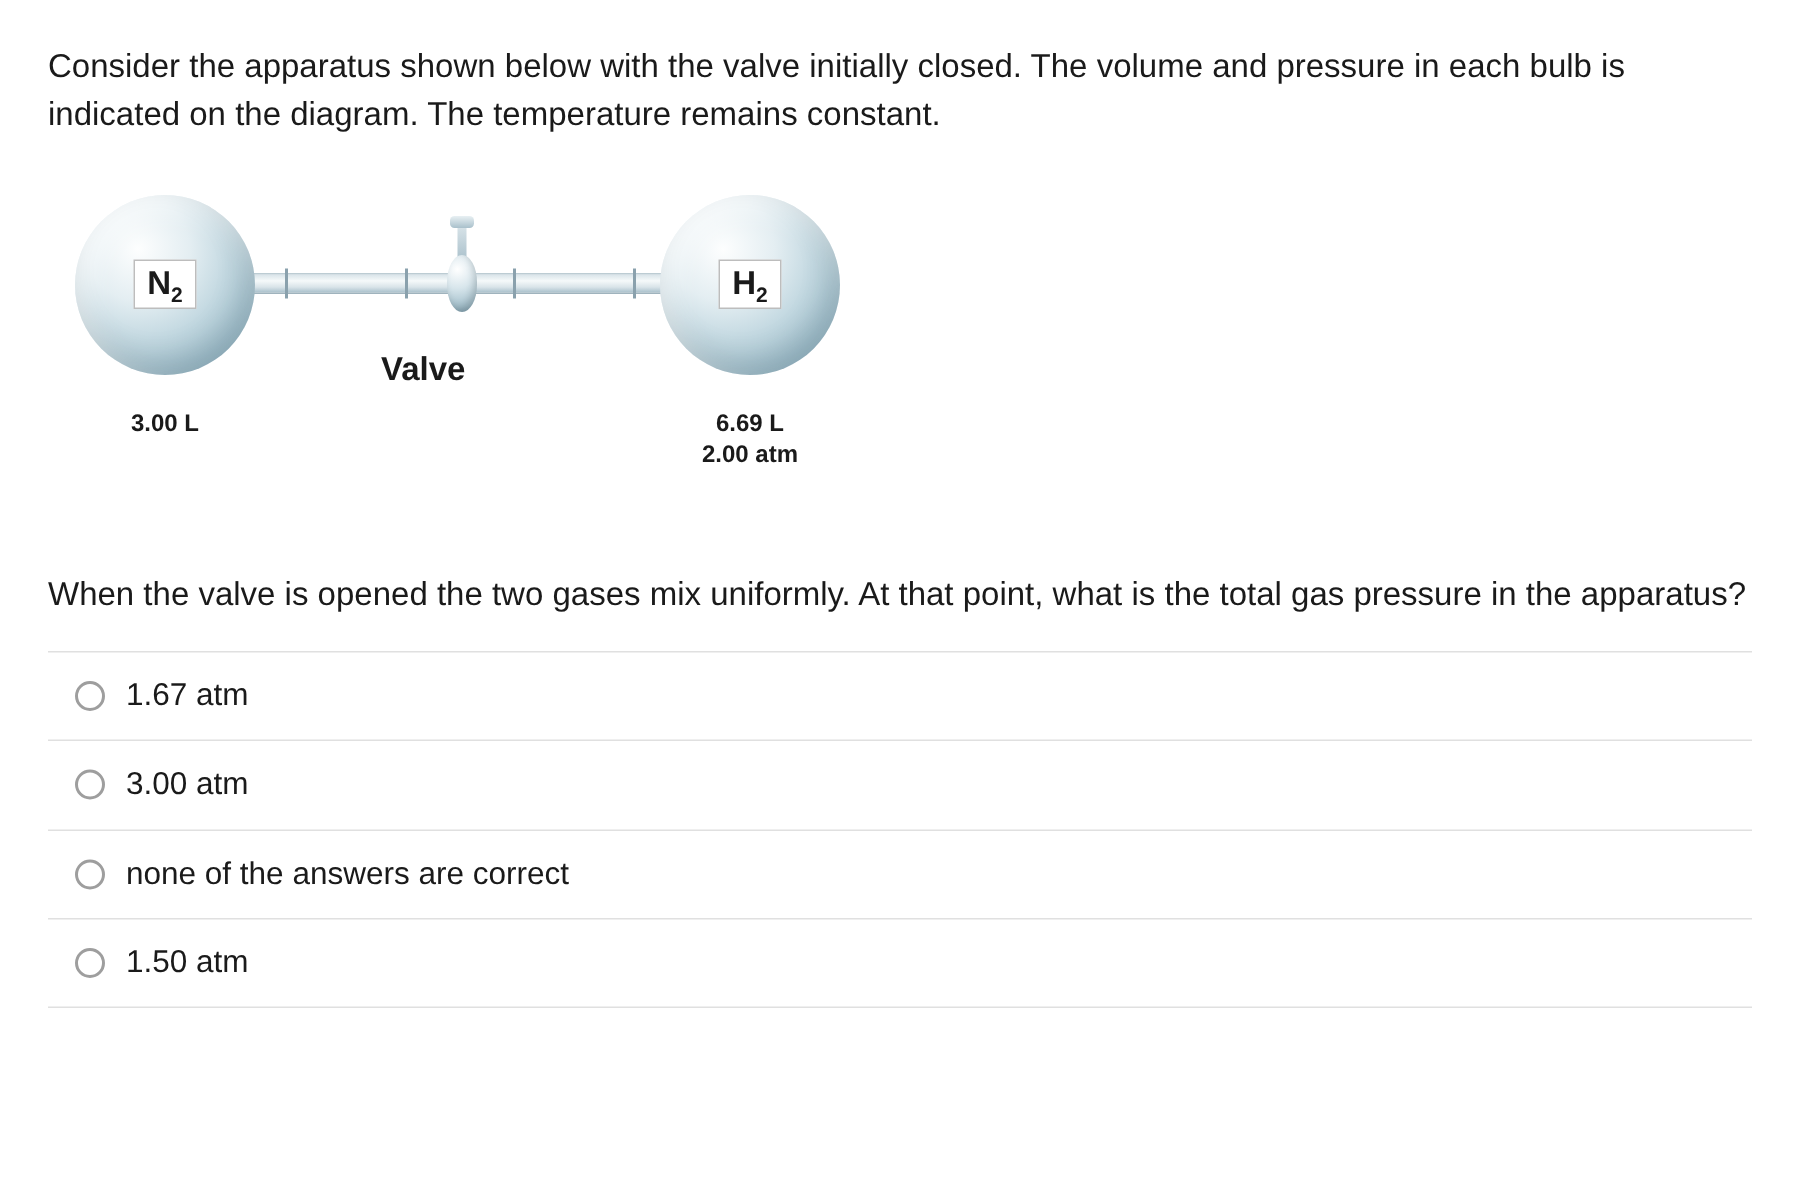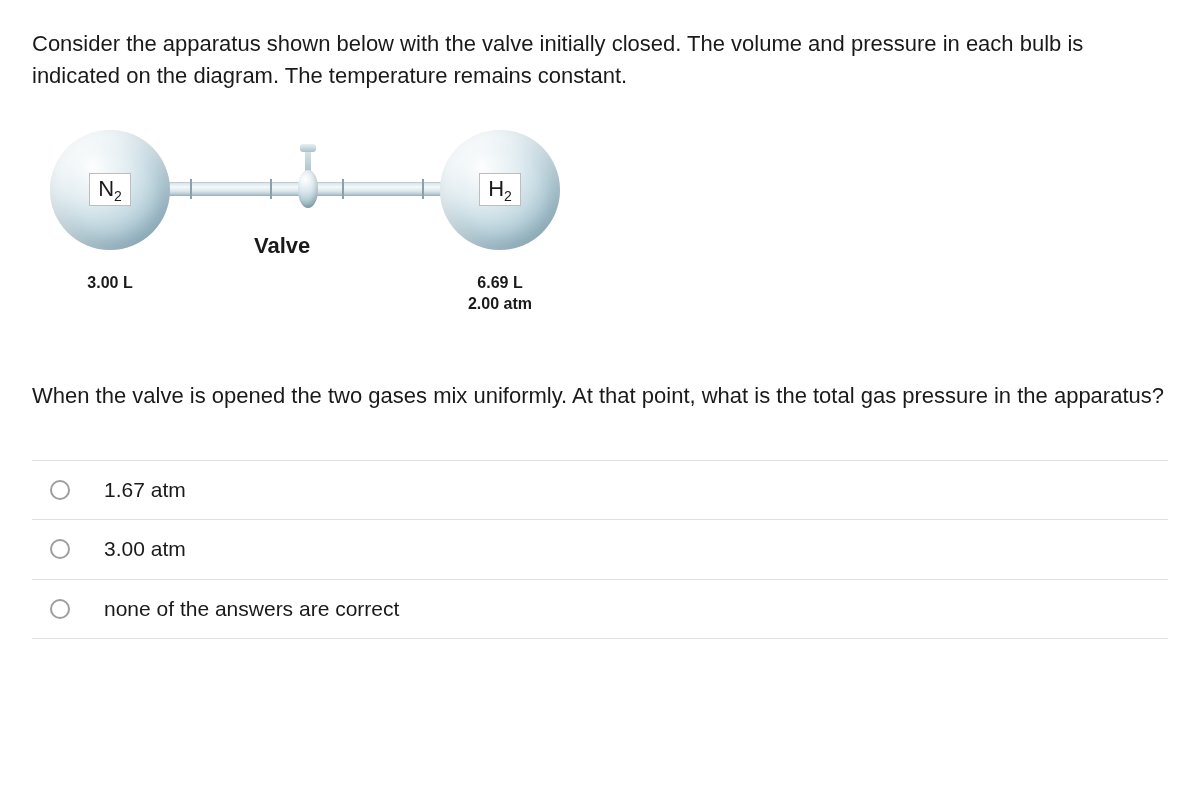--- a/index.html
+++ b/index.html
@@ -32,21 +32,21 @@
     display: flex;
     align-items: center;
     justify-content: center;
   }
   .bulb-left { left: 18px; top: 8px; }
   .bulb-right { left: 408px; top: 8px; }
   .bulb-label {
     background: #fff;
     border: 1px solid #bdbdbd;
     padding: 2px 8px 0 8px;
-    font-weight: normal;
+    font-weight: bold;
     font-size: 22px;
     line-height: 1.2;
   }
   .bulb-label sub { font-size: 14px; vertical-align: sub; }
   .tube {
     position: absolute;
     top: 60px;
     left: 130px;
     width: 288px;
     height: 14px;
@@ -102,21 +102,21 @@
     font-weight: 700;
     font-size: 16px;
     text-align: center;
     width: 140px;
     line-height: 1.35;
   }
   .values-left { left: 8px; }
   .values-right { left: 398px; }
   .followup {
     margin-top: 8px;
-    margin-bottom: 48px;
+    margin-bottom: 22px;
   }
   .options {
     border-top: 1px solid #e0e0e0;
   }
   .option {
     display: flex;
     align-items: center;
     gap: 14px;
     padding: 14px 6px 14px 18px;
     border-bottom: 1px solid #e0e0e0;
@@ -125,21 +125,20 @@
   .radio {
     width: 20px;
     height: 20px;
     border: 2px solid #9e9e9e;
     border-radius: 50%;
     flex-shrink: 0;
     background: #fff;
   }
   .option-label {
     font-size: 21px;
-    margin-left: 20px;
   }
 </style>
 </head>
 <body>
 
 <div class="question-text">Consider the apparatus shown below with the valve initially closed. The volume and pressure in each bulb is indicated on the diagram. The temperature remains constant.</div>
 
 <div class="apparatus">
   <div class="tube"></div>
   <div class="tube-tick" style="left:158px"></div>
@@ -181,13 +180,17 @@
     <span class="option-label">1.67 atm</span>
   </label>
   <label class="option">
     <span class="radio"></span>
     <span class="option-label">3.00 atm</span>
   </label>
   <label class="option">
     <span class="radio"></span>
     <span class="option-label">none of the answers are correct</span>
   </label>
+  <label class="option">
+    <span class="radio"></span>
+    <span class="option-label">1.50 atm</span>
+  </label>
 </div>
 
 </body></html>

